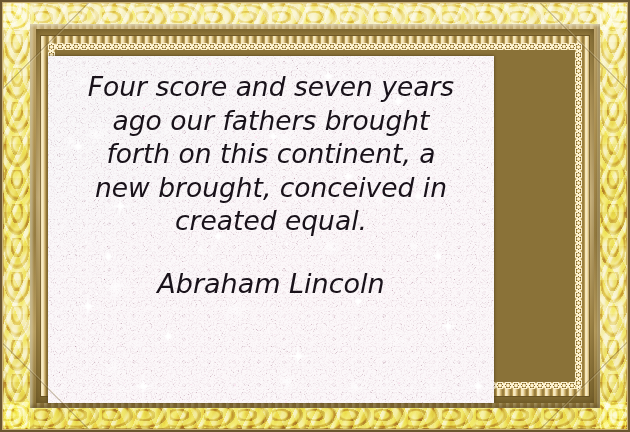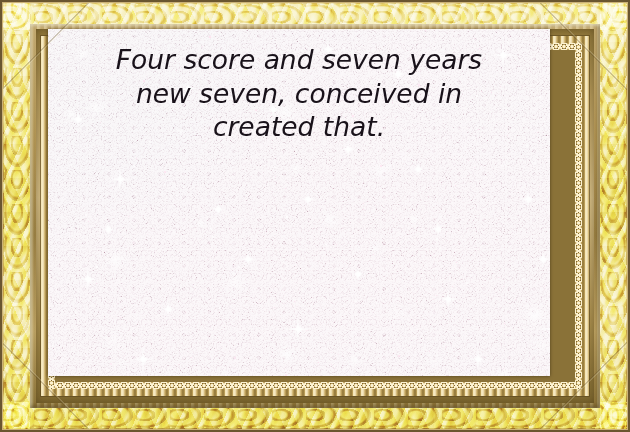--- a/index.html
+++ b/index.html
@@ -115,21 +115,21 @@
 
   
   .mitre{position:absolute;width:120px;height:120px;pointer-events:none;z-index:30;opacity:.55;}
   .mitre.tl{left:-14px;top:-14px;background:linear-gradient(135deg,transparent 49.4%,rgba(90,68,26,.85) 49.7%,rgba(255,248,214,.6) 50.3%,transparent 50.6%);}
   .mitre.tr{right:-14px;top:-14px;background:linear-gradient(45deg,transparent 49.4%,rgba(90,68,26,.85) 49.7%,rgba(255,248,214,.6) 50.3%,transparent 50.6%);}
   .mitre.bl{left:-14px;bottom:-14px;background:linear-gradient(45deg,transparent 49.4%,rgba(90,68,26,.85) 49.7%,rgba(255,248,214,.6) 50.3%,transparent 50.6%);}
   .mitre.br{right:-14px;bottom:-14px;background:linear-gradient(135deg,transparent 49.4%,rgba(90,68,26,.85) 49.7%,rgba(255,248,214,.6) 50.3%,transparent 50.6%);}
 
   
   #picture-area{
-    position:absolute;left:48px;top:29px;width:502px;height:347px;
+    position:absolute;left:48px;top:56px;width:446px;height:347px;
     overflow:hidden;z-index:20;
     box-shadow:inset 0 0 0 1px rgba(90,70,30,.85), 0 0 3px rgba(40,28,8,.6);
     background:#c9a3b4;
   }
   .glitter-base{
     position:absolute;inset:0;
     background:
       radial-gradient(ellipse 240px 200px at 14% 16%, #b9a6b6 0%, rgba(185,166,182,0) 68%),
       radial-gradient(ellipse 300px 230px at 76% 72%, #e9a9c0 0%, rgba(233,169,192,0) 70%),
       radial-gradient(ellipse 260px 200px at 90% 26%, #d9b5c6 0%, rgba(217,181,198,0) 72%),
@@ -854,19 +854,22 @@
         <div style="position: absolute; border-radius: 50%; width: 1px; height: 1px; left: 289.8px; top: 325.4px; background: rgba(255, 225, 240, 0.56);"></div>
         <div style="position: absolute; border-radius: 50%; width: 1px; height: 1px; left: 505.9px; top: 273.7px; background: rgba(255, 225, 240, 0.62);"></div>
         <div style="position: absolute; border-radius: 50%; width: 1px; height: 1px; left: 340.7px; top: 135px; background: rgba(255, 255, 255, 0.56);"></div>
         <div style="position: absolute; border-radius: 50%; width: 2px; height: 2px; left: 486.2px; top: 74.7px; background: rgba(255, 255, 255, 0.55);"></div>
         <div style="position: absolute; border-radius: 50%; width: 1px; height: 1px; left: 107.3px; top: 263.3px; background: rgba(255, 255, 255, 0.69);"></div>
         <div style="position: absolute; border-radius: 50%; width: 1px; height: 1px; left: 466.5px; top: 270.4px; background: rgba(255, 225, 240, 0.85);"></div>
       </div>
 
     <div id="quote-block">
       <div class="q-line">Four score and seven years</div>
-      <div class="q-line">new seven, conceived in</div>
-      <div class="q-line">created that.</div>
+      <div class="q-line">ago our fathers brought</div>
+      <div class="q-line">forth on this continent, a</div>
+      <div class="q-line">new brought, conceived in</div>
+      <div class="q-line">created equal.</div>
       <div class="q-gap"></div>
+      <div class="author">Abraham Lincoln</div>
     </div>
   </div>
 
 </div>
 
 </body></html>

